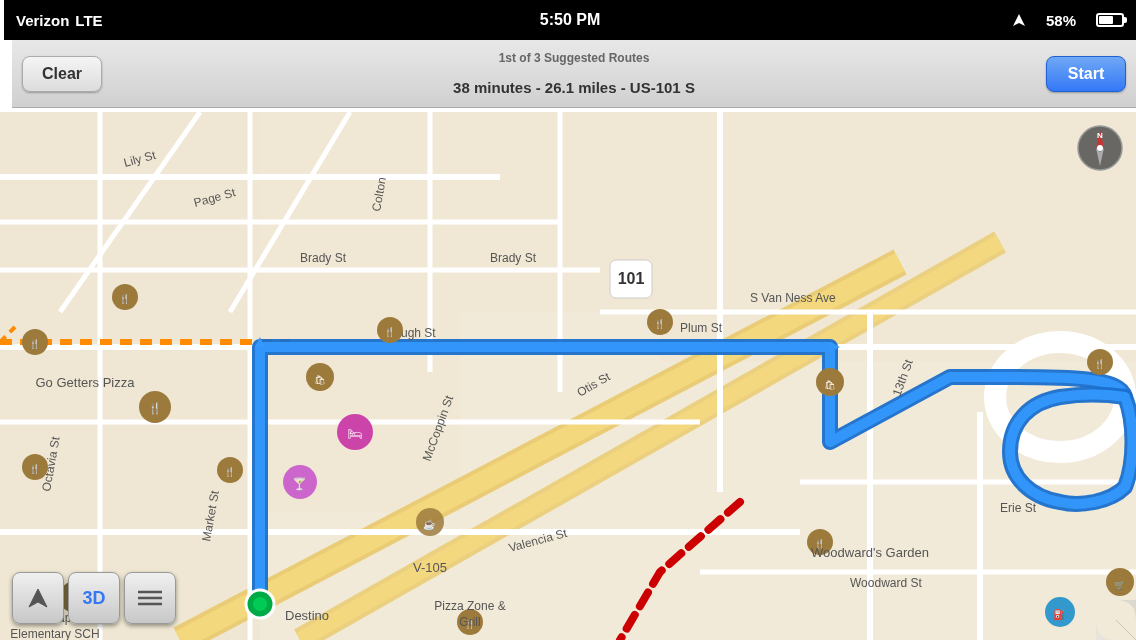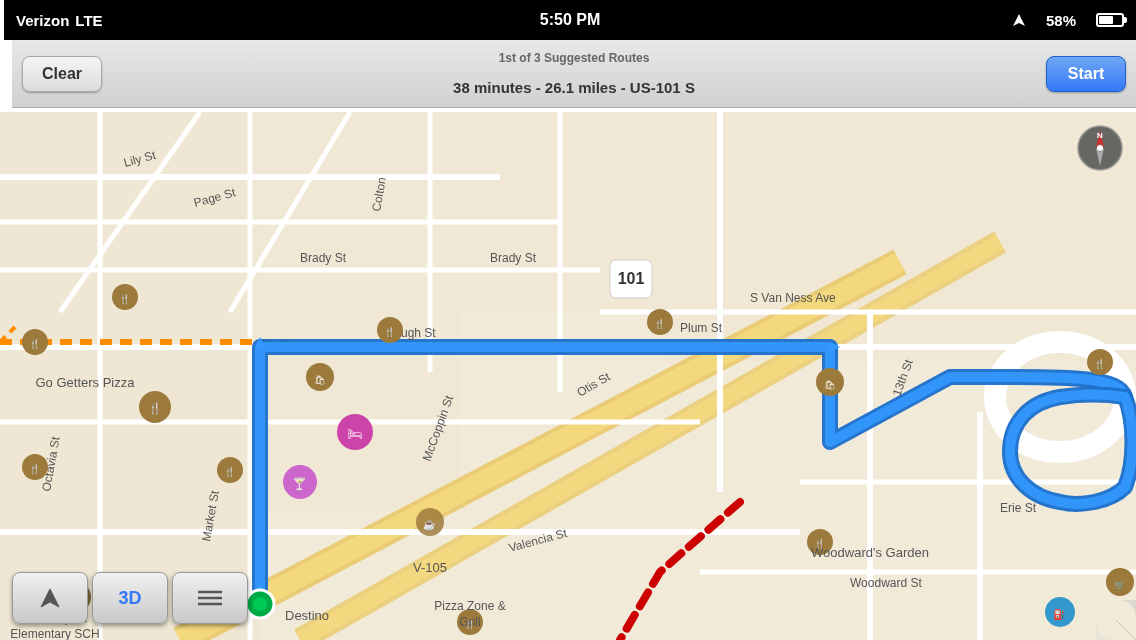--- a/index.html
+++ b/index.html
@@ -127,21 +127,21 @@
       display: flex;
       align-items: center;
       gap: 4px;
       z-index: 200;
     }
 
     .bottom-btn {
       background: linear-gradient(to bottom, #f0f0f0, #c8c8c8);
       border: 1px solid #999;
       border-radius: 8px;
-      width: 76px;
+      width: 52px;
       height: 52px;
       display: flex;
       align-items: center;
       justify-content: center;
       cursor: pointer;
       box-shadow: 0 2px 4px rgba(0,0,0,0.4);
     }
 
     .bottom-btn-3d {
       color: #3478f6;

